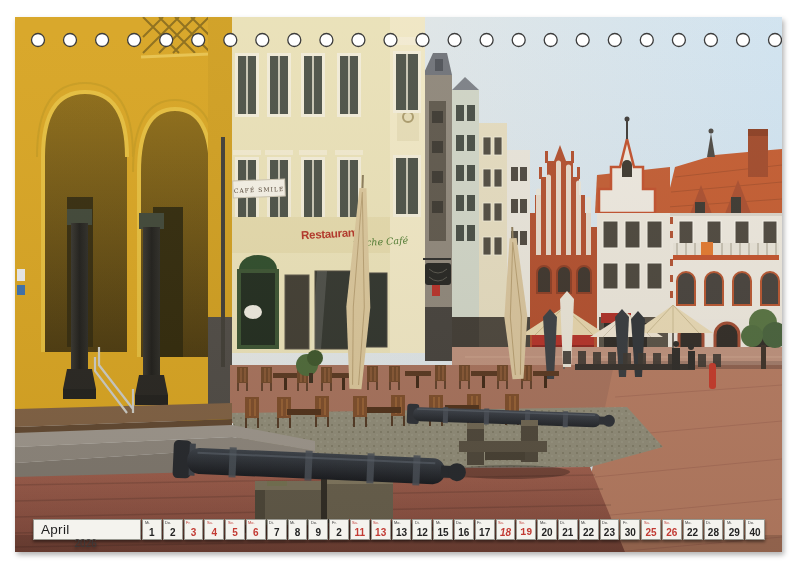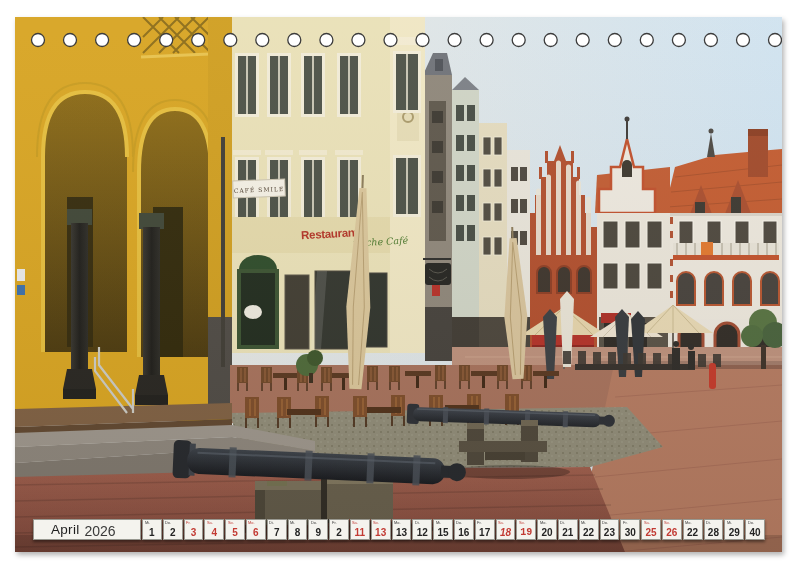--- a/index.html
+++ b/index.html
@@ -7,23 +7,23 @@
         font-family:"Liberation Sans",sans-serif;}
   .photo{position:absolute;left:15px;top:17px;width:767px;height:535px;overflow:hidden;
          box-shadow:2px 3px 5px rgba(0,0,0,.30);}
   .scene{position:absolute;left:0;top:0;width:767px;height:535px;display:block;}
   .hole{fill:#ffffff;stroke:#3c3c3c;stroke-width:1.3px;}
 
   
   .strip{position:absolute;left:18px;top:502px;height:21px;display:flex;z-index:5;
          filter:drop-shadow(0 2px 1.5px rgba(0,0,0,.45));}
   .monthbox{width:108px;background:#f4f3ee;border:1px solid #97978f;box-sizing:border-box;
-            display:flex;align-items:center;padding-left:17px;}
+            display:flex;align-items:center;padding-left:7px;}
   .month{font-size:13.5px;color:#1e1e1e;letter-spacing:.3px;}
-  .year{font-size:14px;color:#3a3a3a;margin-left:5px;position:relative;top:1px;}
+  .year{font-size:10px;color:#3a3a3a;margin-left:5px;position:relative;top:14px;}
   .day{width:19.8px;margin-left:1px;background:#f4f3ee;border:1px solid #97978f;
        position:relative;box-sizing:border-box;}
   .wd{position:absolute;top:.5px;left:1.5px;font-size:5px;line-height:1;color:#3a3a3a;
       transform:scale(.78);transform-origin:0 0;white-space:nowrap;}
   .num{position:absolute;bottom:1px;left:0;right:0;text-align:center;
        font-size:10px;font-weight:bold;color:#242424;}
 
   text{font-family:"Liberation Sans",sans-serif;}
   .serif{font-family:"DejaVu Serif",serif;}
 </style>

